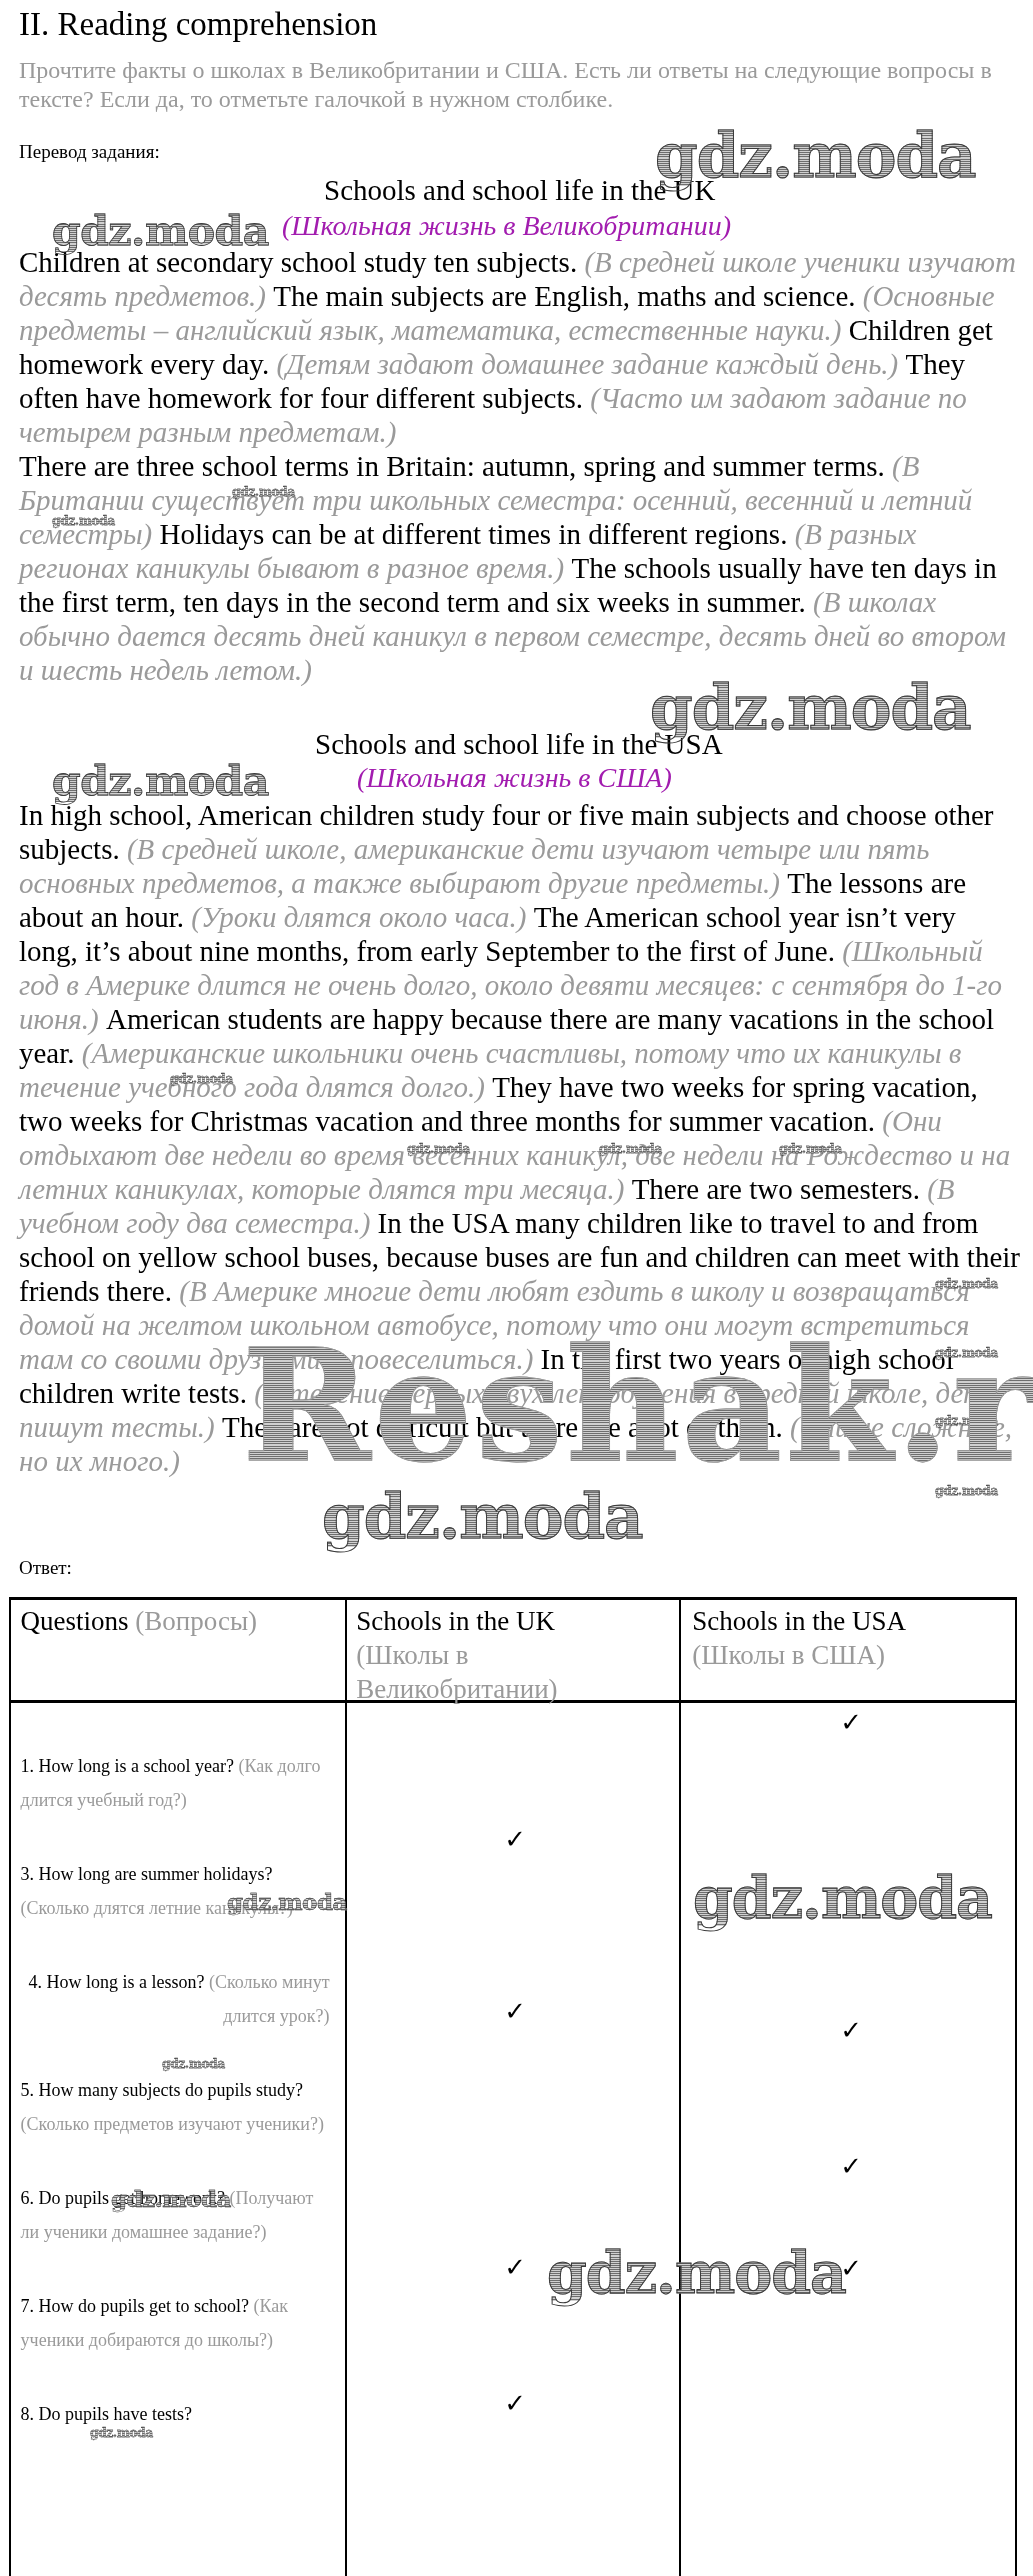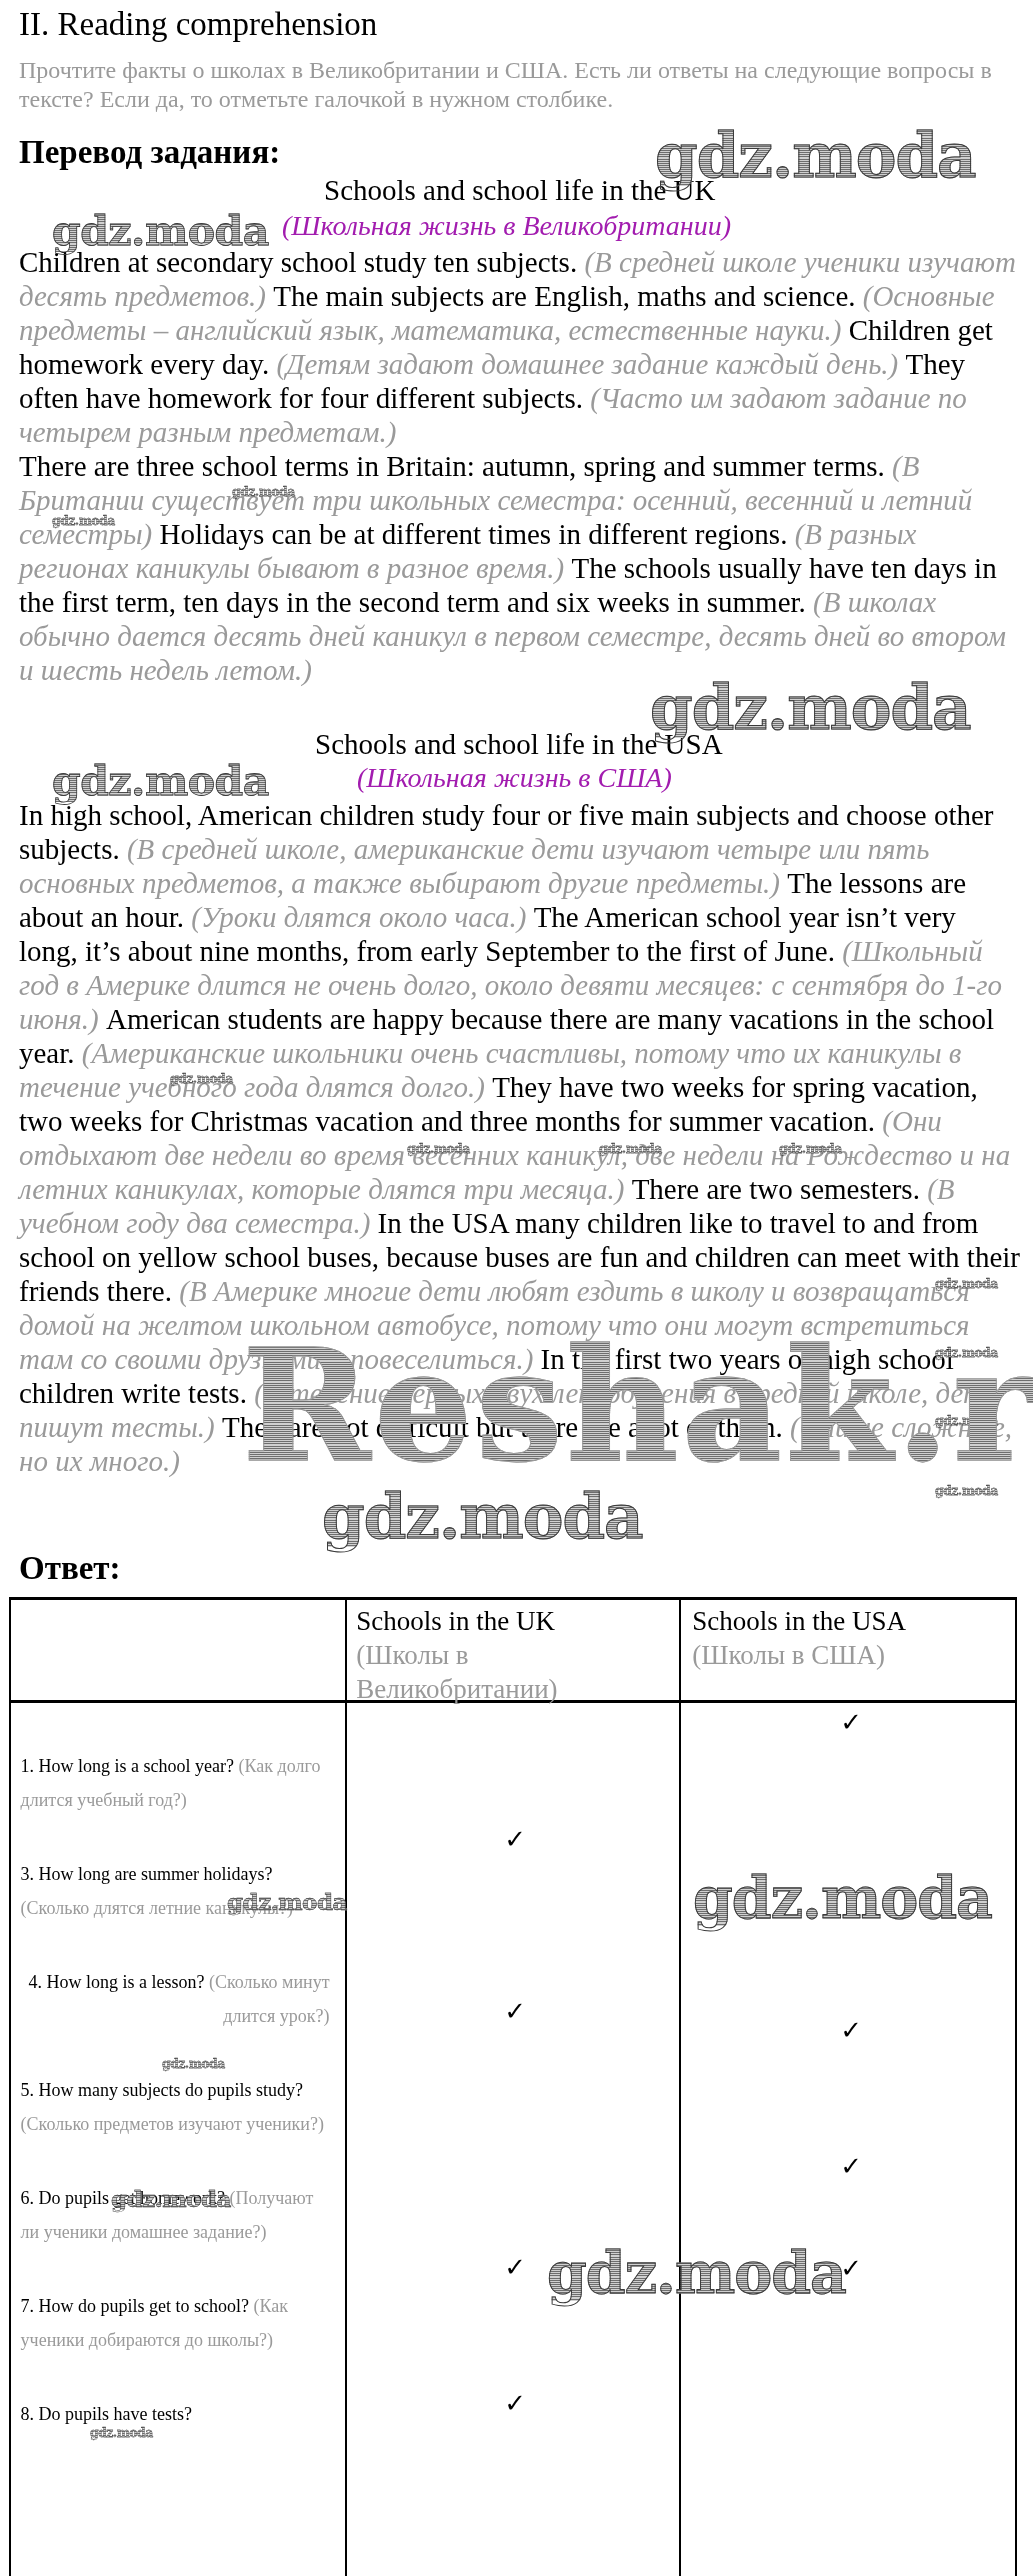--- a/index.html
+++ b/index.html
@@ -4,21 +4,21 @@
 <style>
   html, body { margin: 0; padding: 0; background: #ffffff; }
   body {
     width: 1033px; height: 2791px; position: relative; overflow: hidden;
     font-family: "Liberation Serif", "DejaVu Serif", serif;
     color: #000;
   }
   .abs { position: absolute; }
   .title { left: 19px; top: 4.1px; font-size: 33px; font-weight: normal; line-height: 41px; white-space: nowrap; }
   .instr { left: 19px; top: 56px; width: 999px; font-size: 24px; color: #9a9a9a; line-height: 29px; }
-  .h2 { font-size: 33px; font-weight: bold; line-height: 34px; white-space: nowrap; text-align: center; }
+  .h2 { font-size: 19px; font-weight: normal; line-height: 34px; white-space: nowrap; text-align: center; }
   .center-title { font-size: 29px; line-height: 34px; white-space: nowrap; }
   .ru-sub { font-size: 28px; font-style: italic; color: #a21caf; line-height: 34px; white-space: nowrap; }
   .para {
     left: 19px; width: 1002px; font-size: 29px; line-height: 34px;
   }
   .para .en { color: #000; font-style: normal; }
   .para .ru { color: #9a9a9a; font-style: italic; }
 
   
   .wm {
@@ -79,20 +79,23 @@
 
 <div class="table">
   <div class="tb-top"></div>
   <div class="tb-mid"></div>
 
   <div class="tb-vl" style="left:0;"></div>
   <div class="tb-vl" style="left:336px;"></div>
   <div class="tb-vl" style="left:670px;"></div>
   <div class="tb-vl" style="left:1006px; height:1150px;"></div>
 
+  <div class="cell" style="left:11.3px; top:7.2px; width:319px;">
+    <span>Questions </span><span class="ru">(Вопросы)</span>
+  </div>
   <div class="cell" style="left:347px; top:7.2px; width:314px;">
     <div>Schools in the UK</div>
     <div class="ru" style="width:227px;">(Школы в Великобритании)</div>
   </div>
   <div class="cell" style="left:683px; top:7.2px; width:314px;">
     <div>Schools in the USA</div>
     <div class="ru">(Школы в США)</div>
   </div>
 
   <div class="cell q-col">

